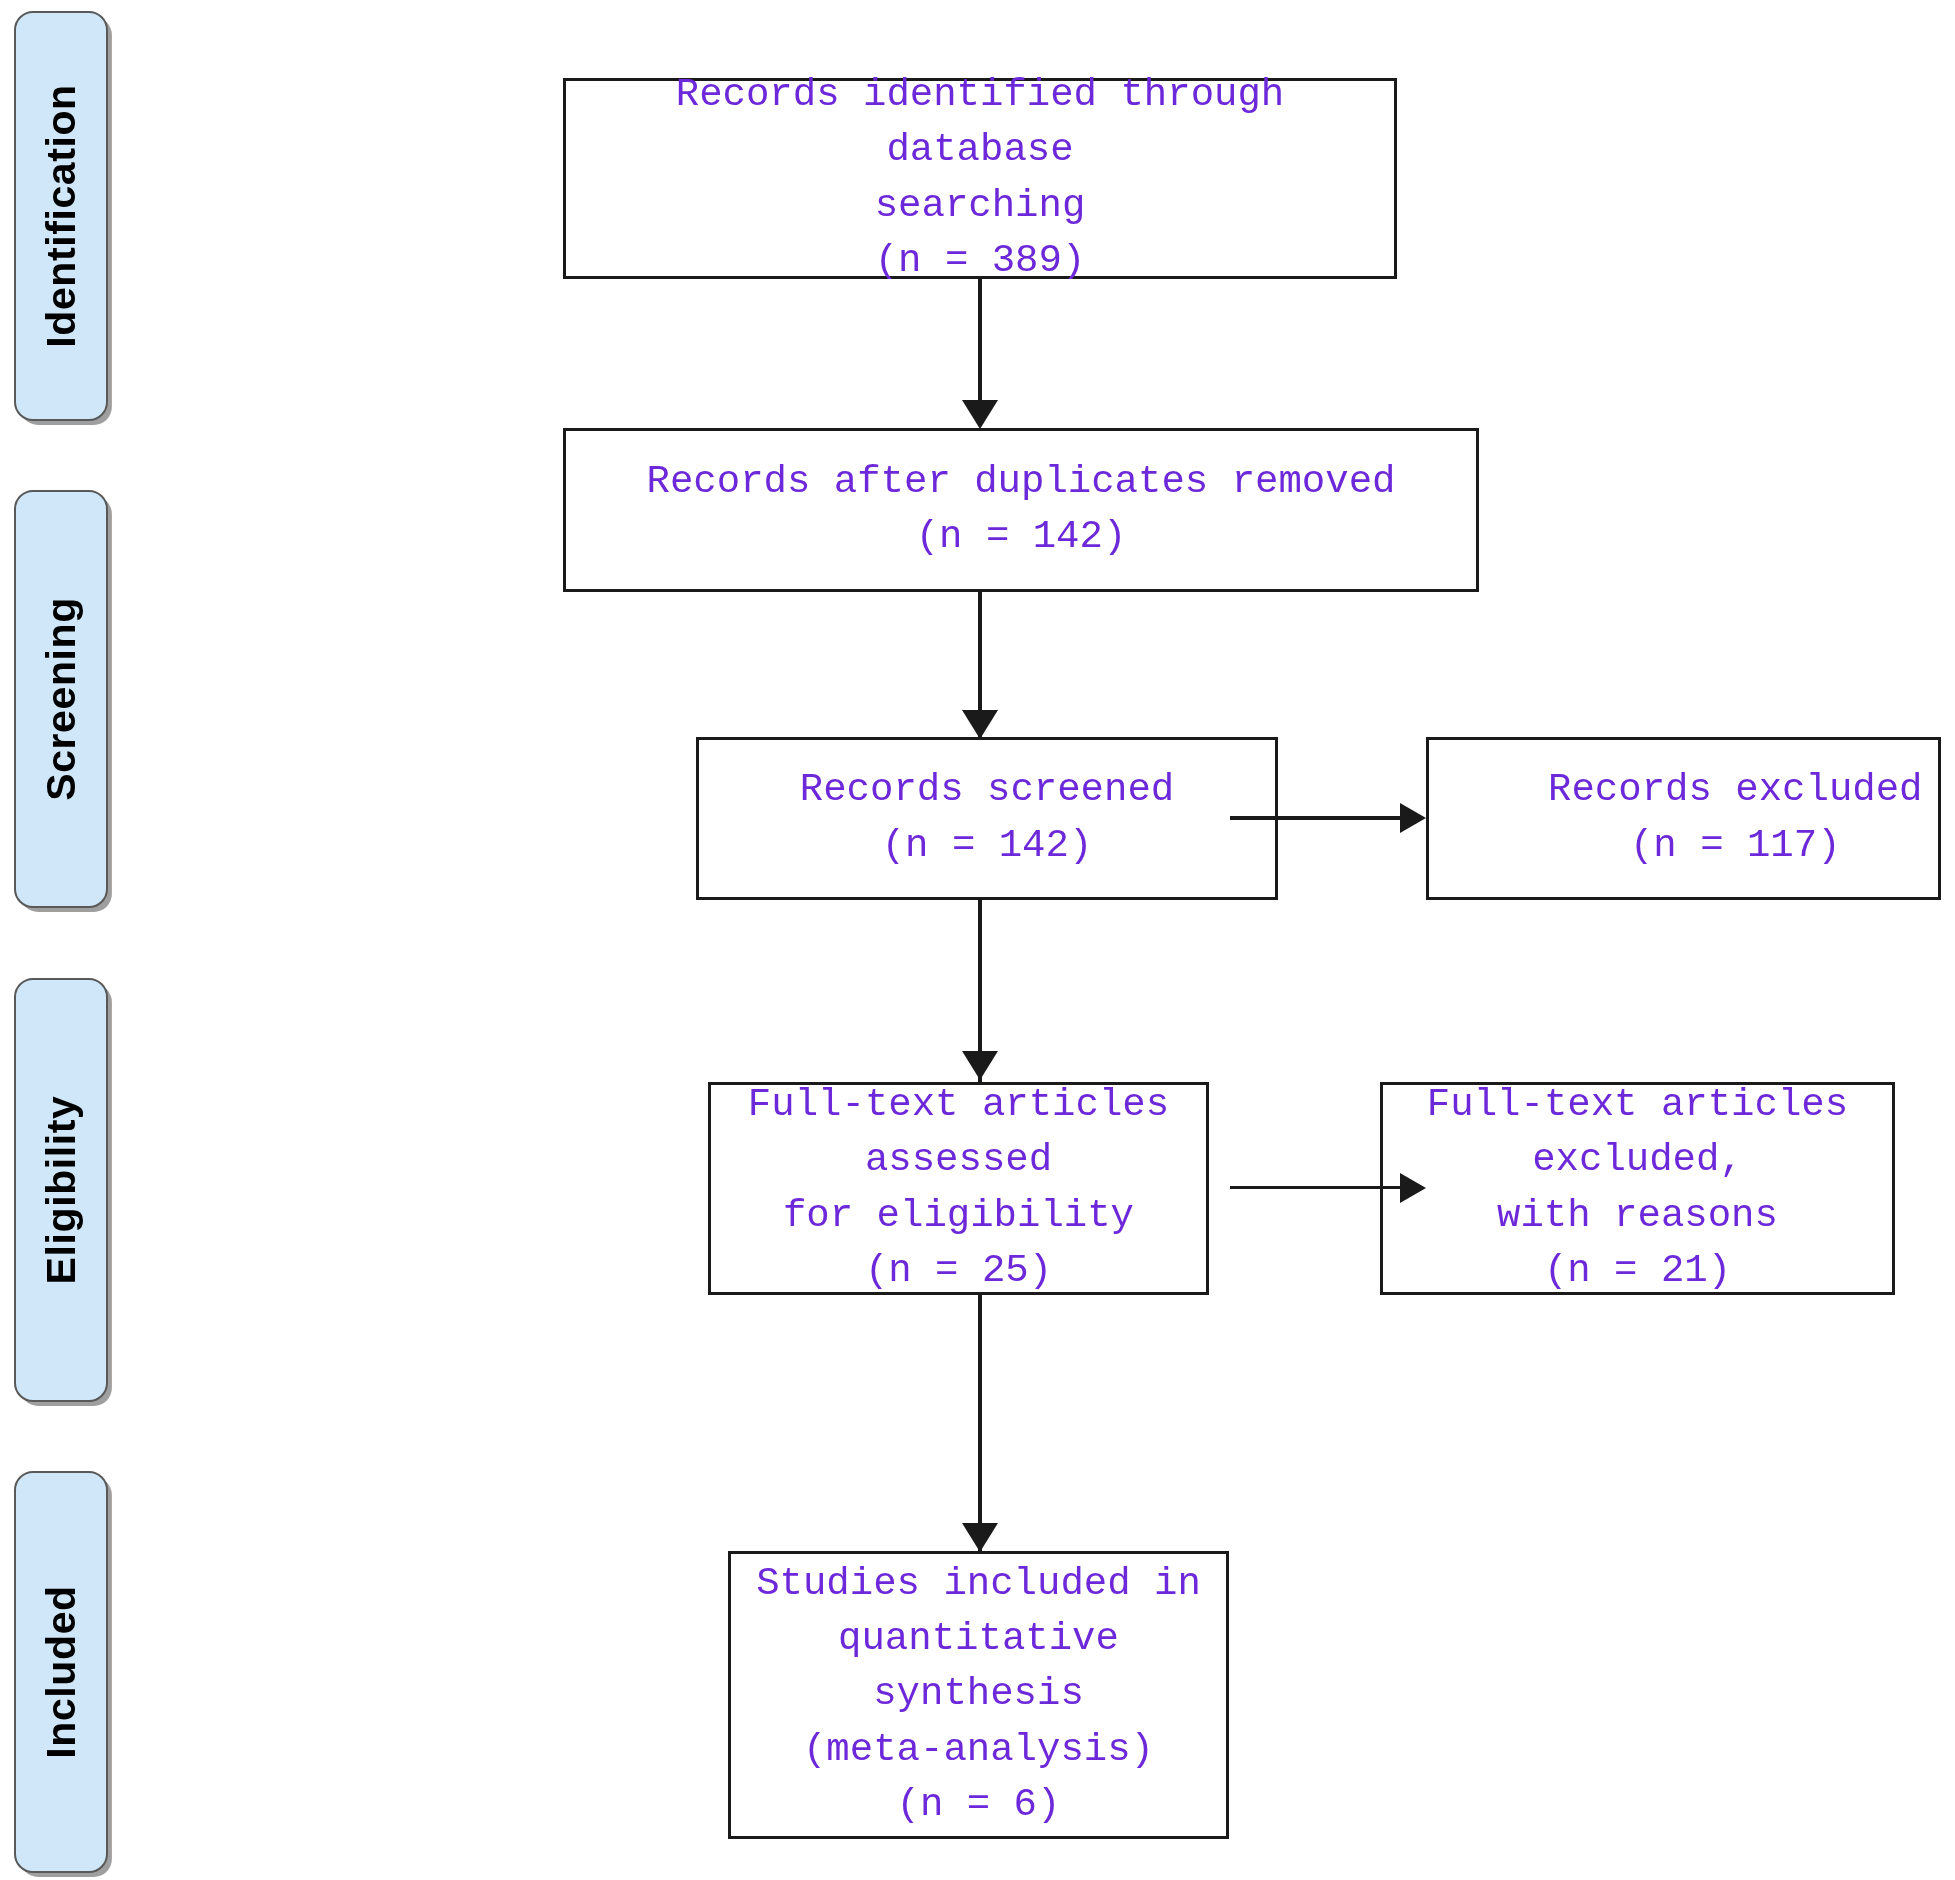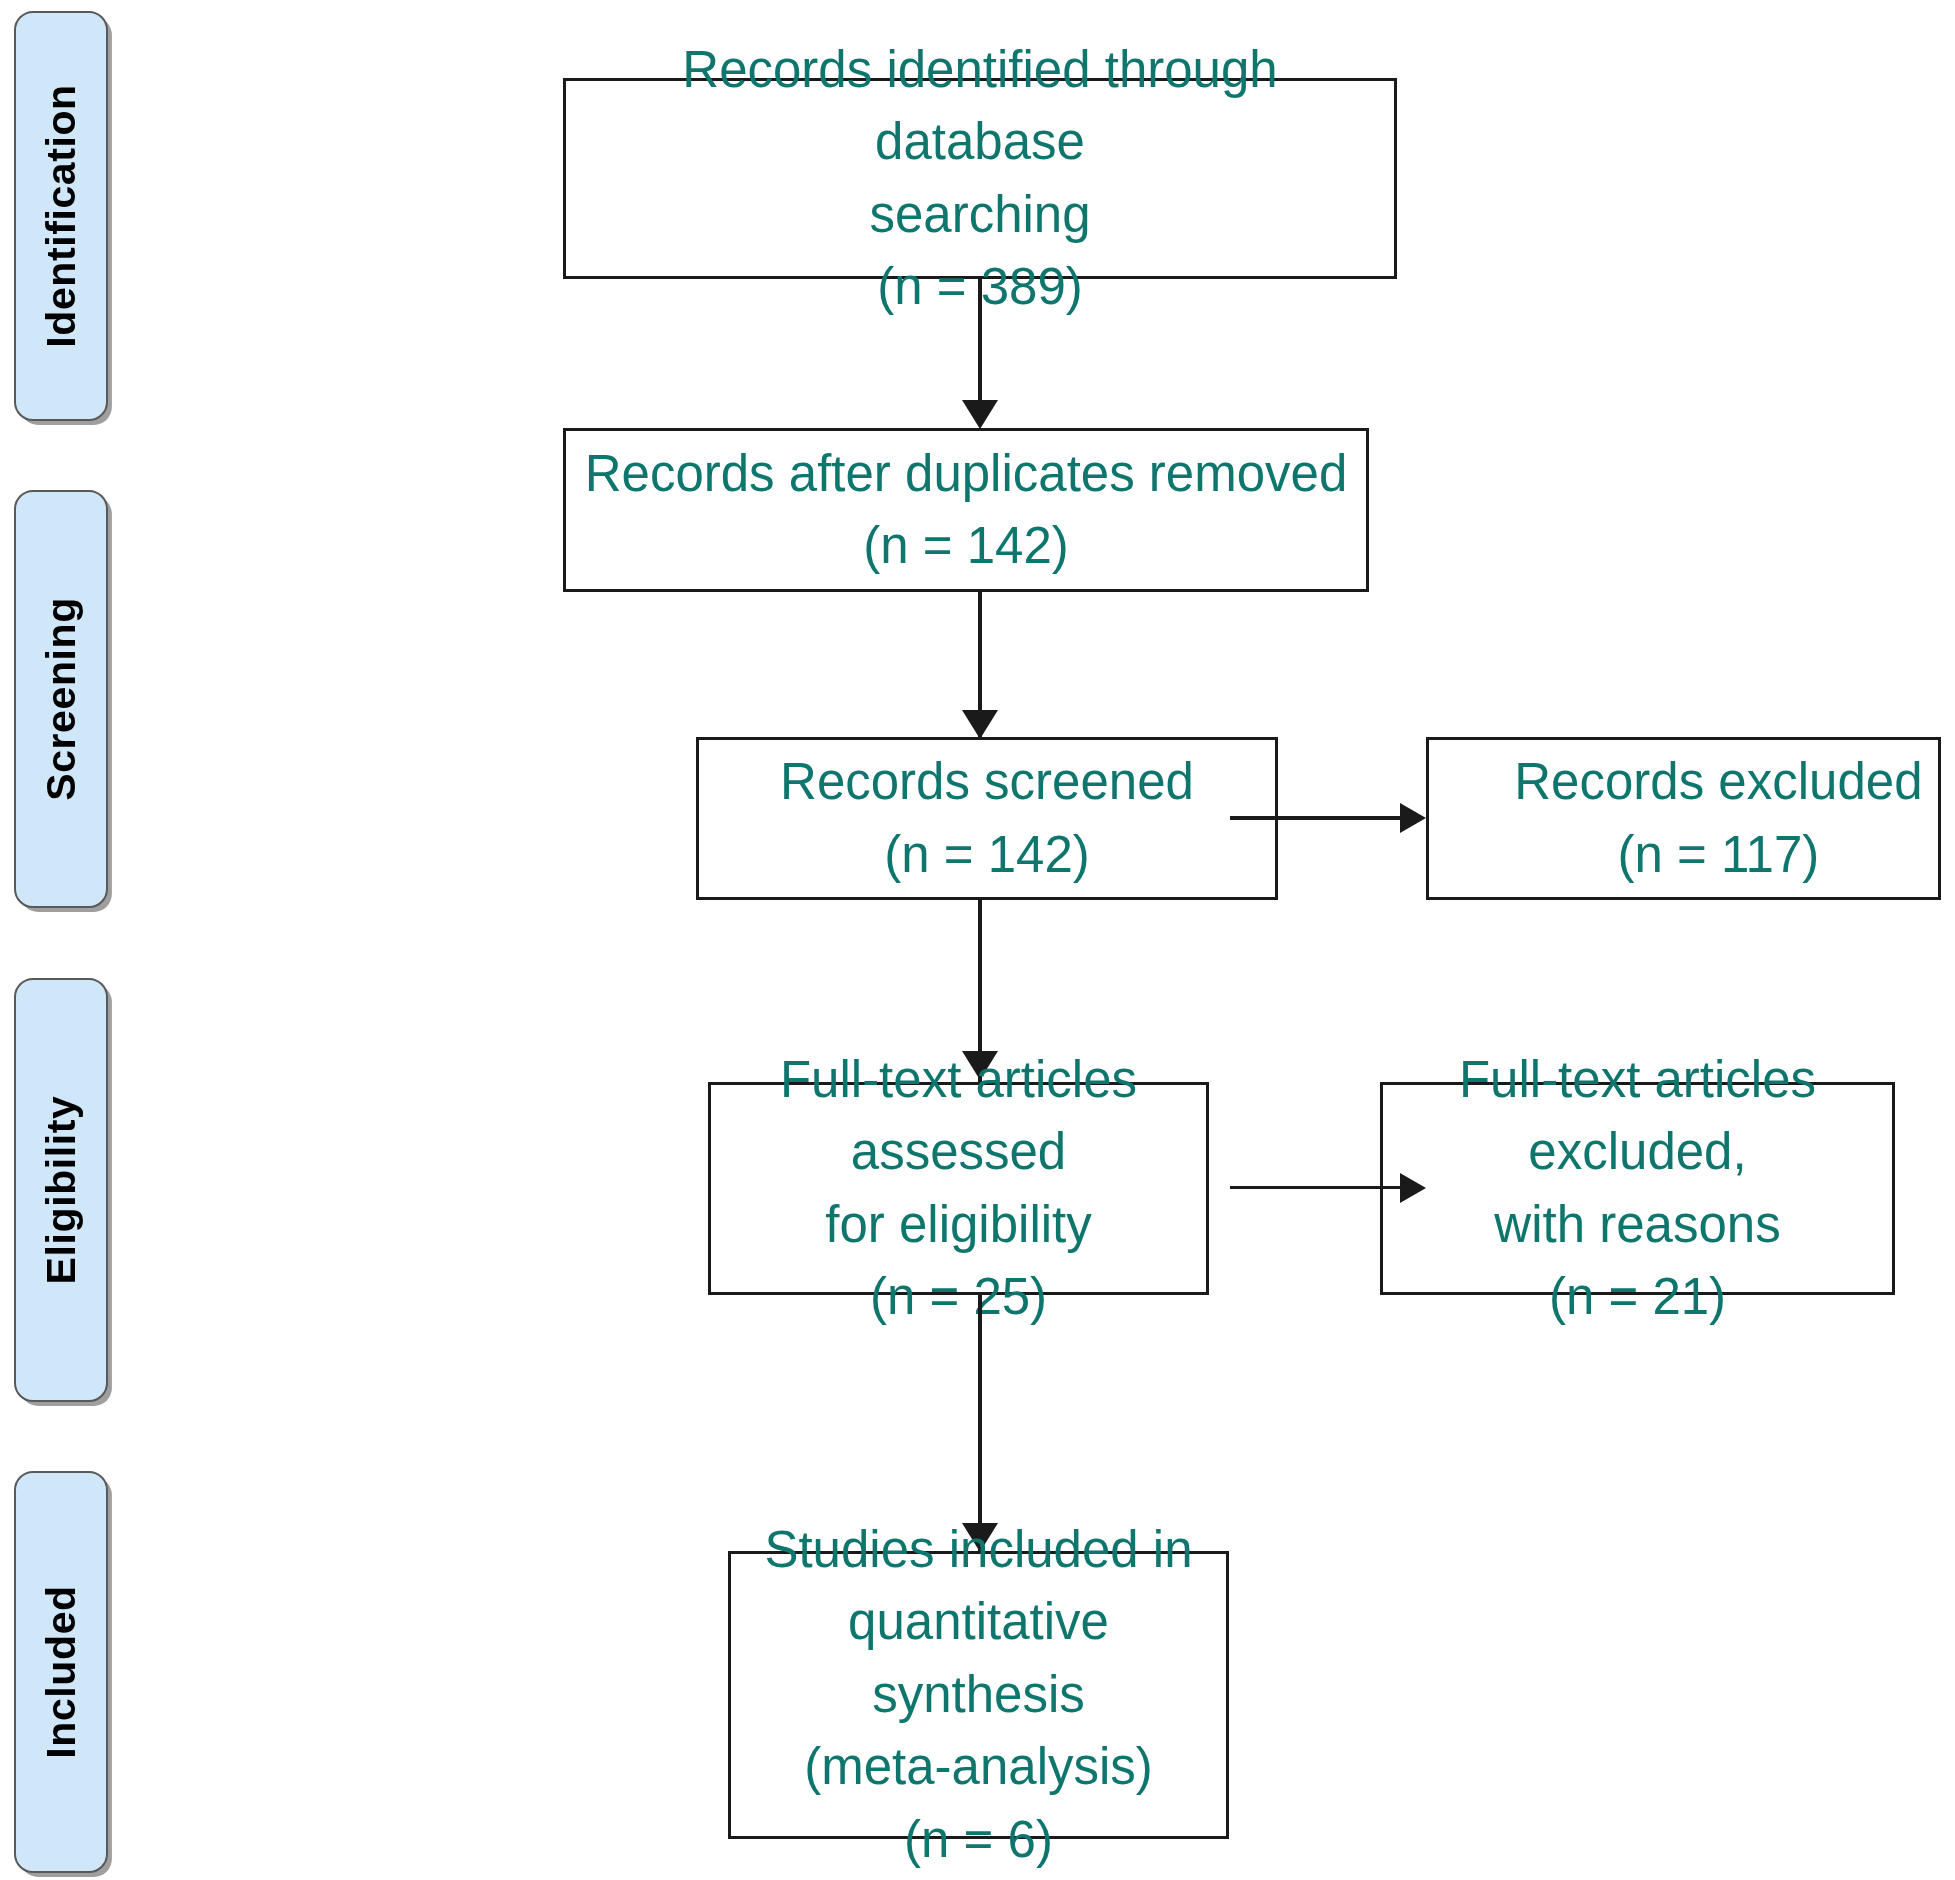--- a/index.html
+++ b/index.html
@@ -45,24 +45,24 @@
     position: absolute;
     box-sizing: border-box;
     background: #ffffff;
     border: 3.9px solid #1a1a1a;
     display: flex;
     align-items: center;
     justify-content: center;
     text-align: center;
   }
   .flow-box .box-text {
-    font-size: 51px;
+    font-size: 39px;
     line-height: 1.42;
-    color: #0f766e;
-    font-family: Liberation Sans, sans-serif;
+    color: #6d28d9;
+    font-family: Liberation Mono, monospace;
     padding: 0 15.5px;
     white-space: pre-line;
   }
 
   
   .conn-v {
     position: absolute;
     width: 3.9px;
     background: #1a1a1a;
   }
@@ -111,21 +111,21 @@
 
   <div class="flow-box" style="left:563px; top:78px; width:834px; height:201px;">
     <div class="box-text">Records identified through database
 searching
 (n = 389)</div>
   </div>
 
   <div class="conn-v" style="left:978px; top:278px; height:138px;"></div>
   <div class="arrow-down" style="left:962px; top:400px;"></div>
 
-  <div class="flow-box" style="left:563px; top:428px; width:806px; height:164px;">
+  <div class="flow-box" style="left:563px; top:428px; width:916px; height:164px;">
     <div class="box-text">Records after duplicates removed
 (n = 142)</div>
   </div>
 
   <div class="conn-v" style="left:978px; top:592px; height:161px;"></div>
   <div class="arrow-down" style="left:962px; top:710px;"></div>
 
   <div class="flow-box" style="left:696px; top:737px; width:582px; height:163px;text-align:center;">
     <div class="box-text">Records screened
 (n = 142)</div>

